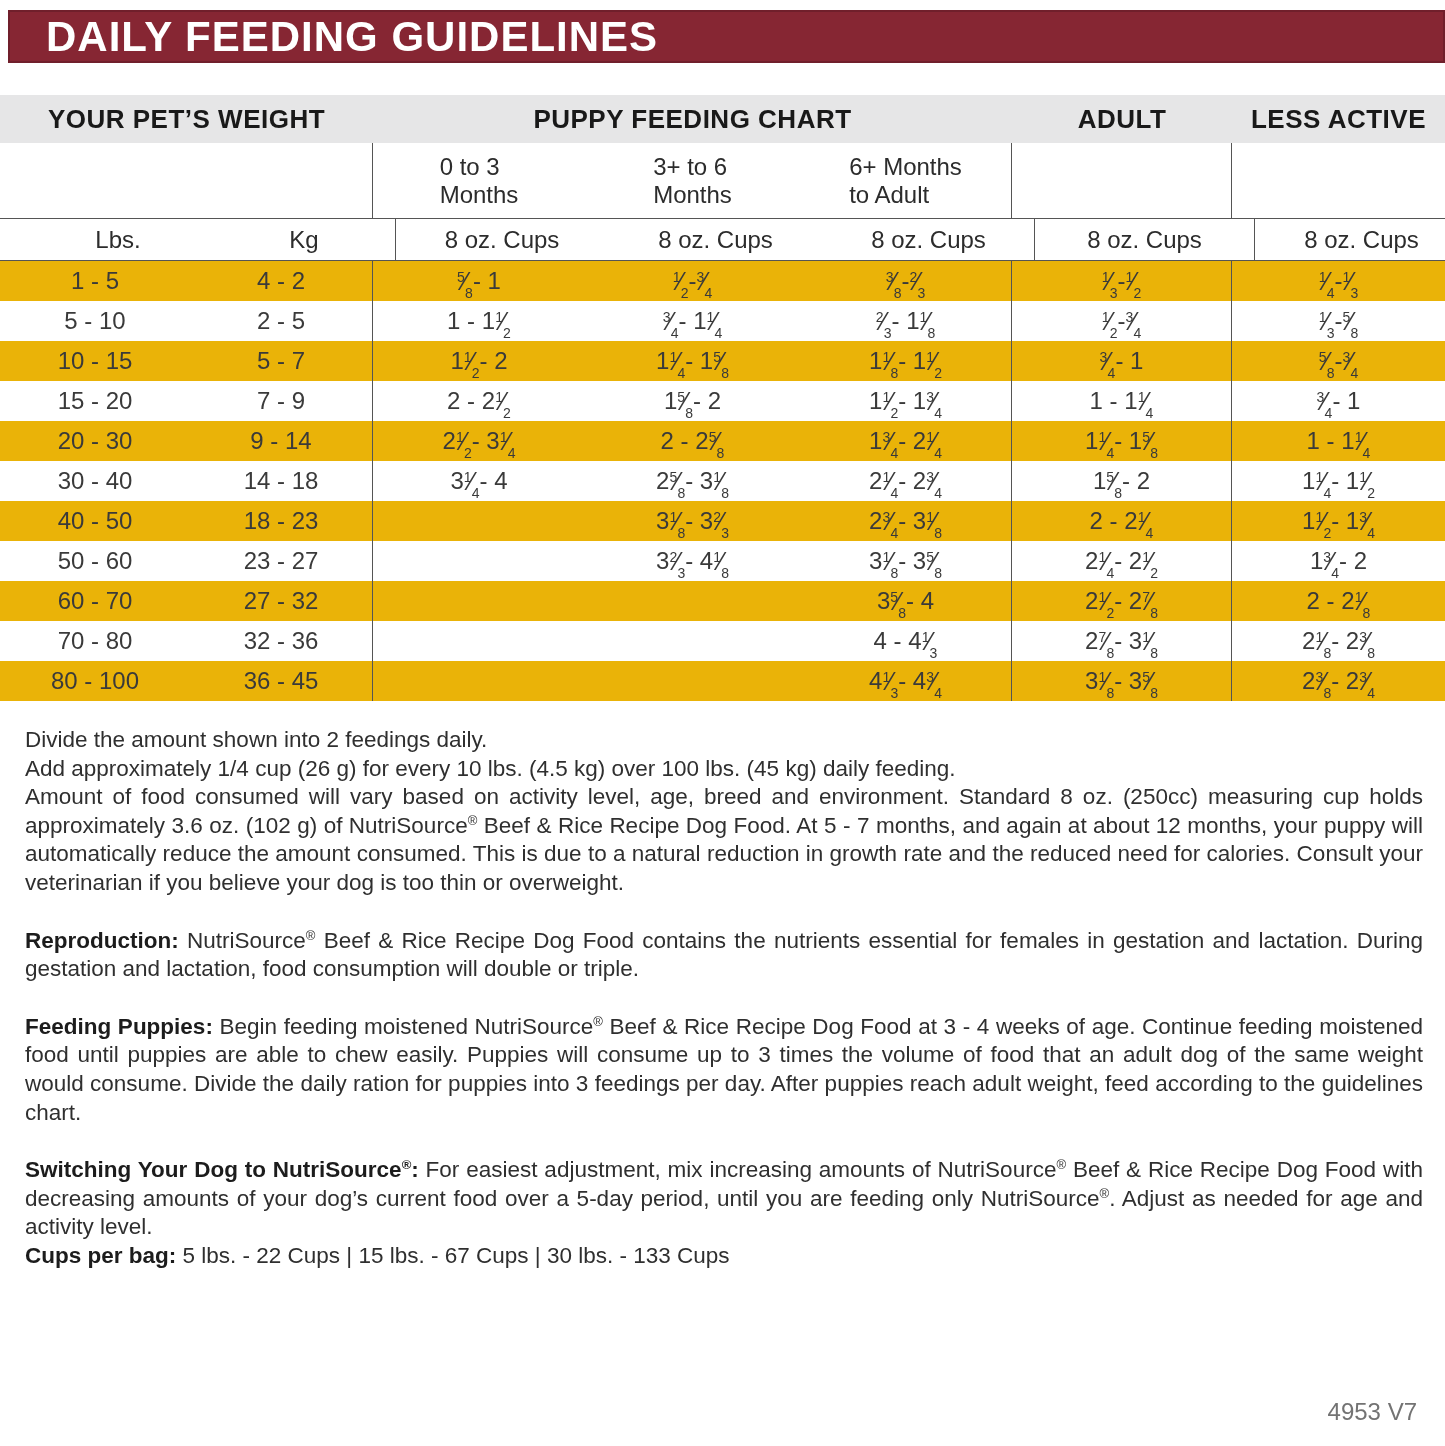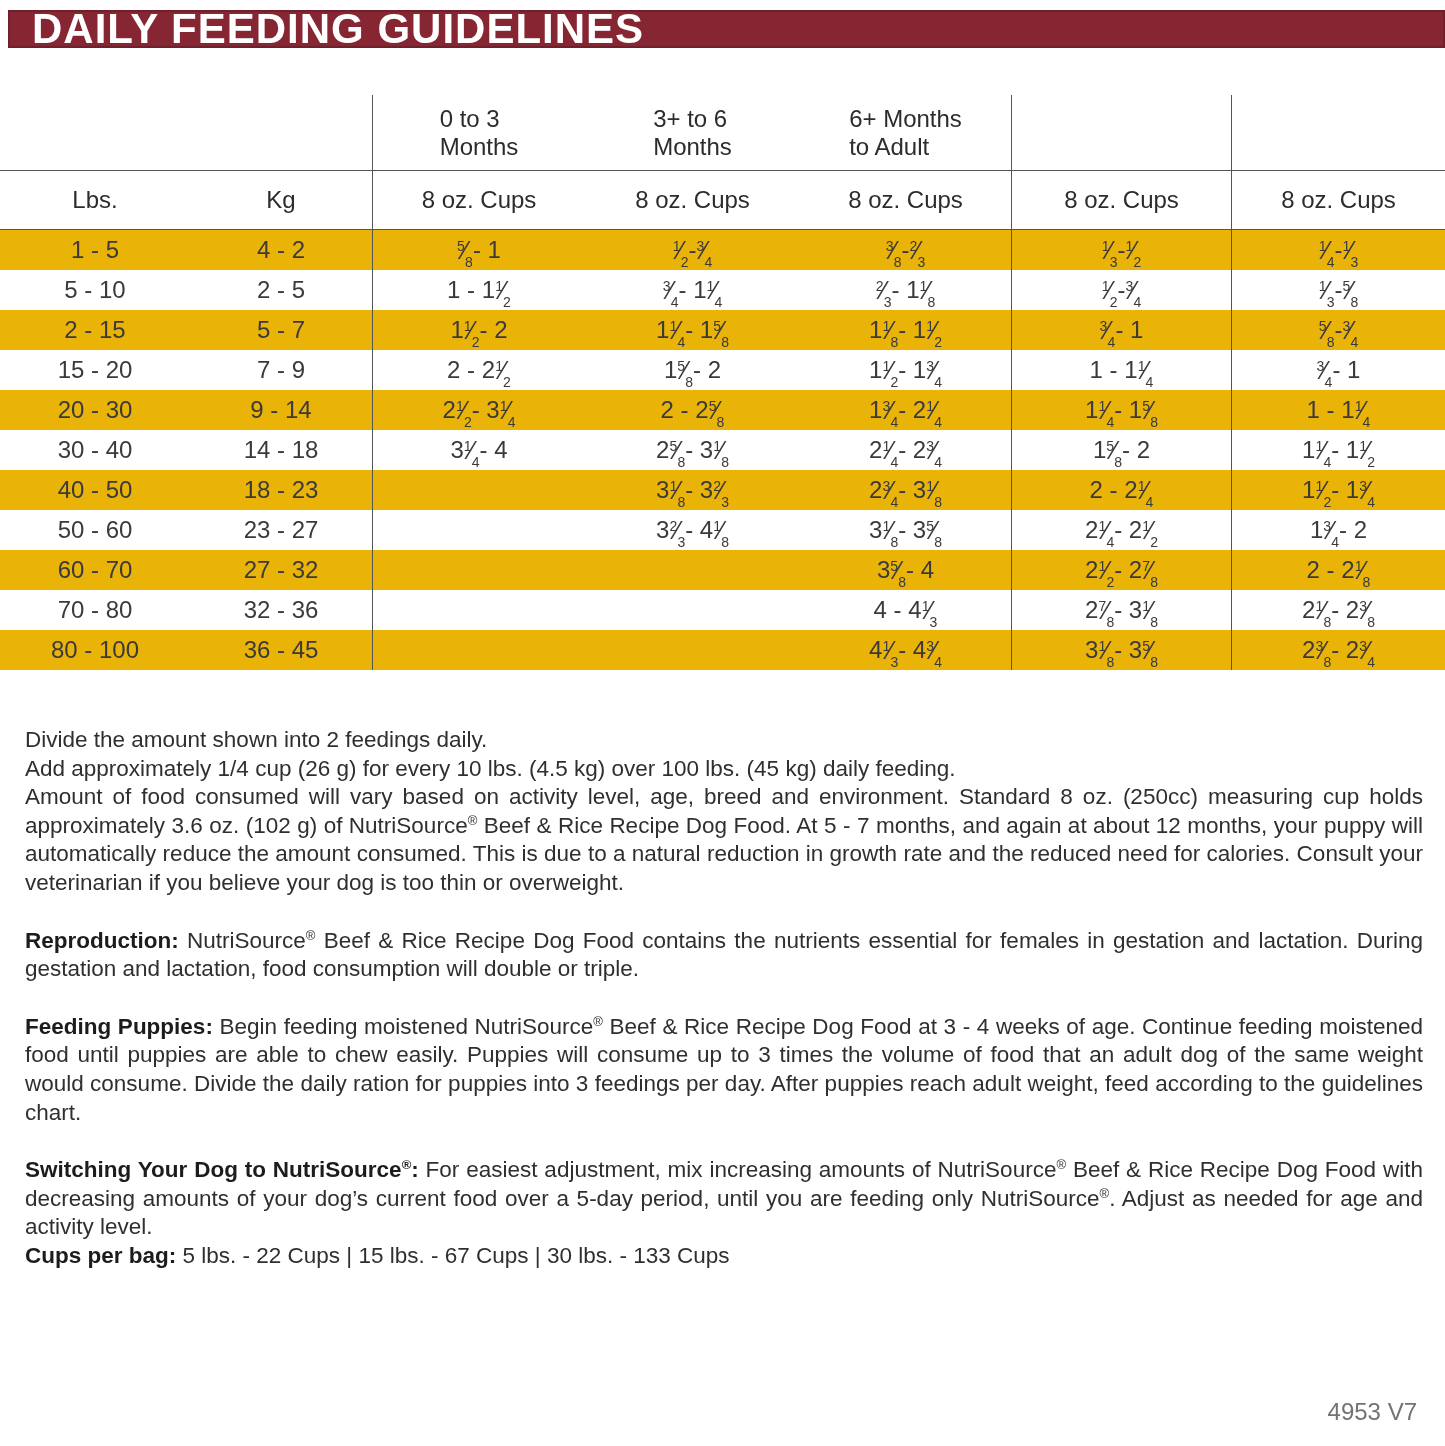--- a/index.html
+++ b/index.html
@@ -6,25 +6,25 @@
   body{
     width:1445px;height:1446px;
     background:#ffffff;
     font-family:"Liberation Sans", sans-serif;
     color:#303030;
     position:relative;
     overflow:hidden;
   }
   
   .title-bar{
-    position:absolute;left:8px;top:10px;right:0;height:38px;
+    position:absolute;left:8px;top:10px;right:0;height:53px;
     border:2px solid #701f2b;
     display:flex;align-items:center;
     box-sizing:border-box;
-    padding-left:22px;
+    padding-left:36px;
   }
   .title-bar h1{
     margin:0;color:#ffffff;
     font-size:42px;font-weight:bold;letter-spacing:1px;
     line-height:1;
   }
   
   .feed-table{position:absolute;left:0;top:95px;width:1445px;}
   .grid7{display:grid;grid-template-columns:190px 183px 212px 215px 212px 220px 213px;}
   .head-row{
@@ -34,21 +34,21 @@
   .head-cell{
     text-align:center;font-weight:bold;font-size:26px;color:#191919;
     letter-spacing:0.5px;
   }
   .months-row{display:grid;grid-template-columns:373px 212px 215px 212px 220px 213px;height:75px;}
   .month-cell{
     display:flex;align-items:center;justify-content:center;
     font-size:24px;color:#2c2c2c;
     white-space:pre-line;line-height:1.15;
   }
-  .units-row{height:60px;border-top:1px solid #555;border-bottom:1px solid #555;box-sizing:border-box;}
+  .units-row{height:43px;border-top:1px solid #555;border-bottom:1px solid #555;box-sizing:border-box;padding-left:23px;}
   .unit-cell{
     display:flex;align-items:center;justify-content:center;
     font-size:24px;color:#2c2c2c;
   }
   .data-row{height:40px;}
   .data-row.odd{background:#eab308;}
   .cell{
     display:flex;align-items:center;justify-content:center;
     font-size:24px;color:#3a3a3a;
   }
@@ -76,20 +76,26 @@
 </style>
 </head>
 <body>
 
 <div class="title-bar" id="title-bar" style="background: rgb(134, 38, 51);">
   <h1>DAILY FEEDING GUIDELINES</h1>
 </div>
 
 <div class="feed-table">
 
+  <div class="head-row" id="head-row" style="background: rgb(230, 230, 231);">
+    <div class="head-cell">YOUR PET’S WEIGHT</div>
+    <div class="head-cell">PUPPY FEEDING CHART</div>
+    <div class="head-cell">ADULT</div>
+    <div class="head-cell">LESS ACTIVE</div>
+  </div>
 
   <div class="months-row">
     <div class="month-cell bR"></div>
     <div class="month-cell">0 to 3
 Months</div>
     <div class="month-cell">3+ to 6
 Months</div>
     <div class="month-cell bR">6+ Months
 to Adult</div>
     <div class="month-cell bR"></div>
@@ -119,21 +125,21 @@
       <div class="grid7 data-row">
         <div class="cell">5 - 10</div>
         <div class="cell bR">2 - 5</div>
         <div class="cell">1 - 1 <span class="frac"><sup>1</sup><span class="sl">⁄</span><sub>2</sub></span></div>
         <div class="cell"><span class="frac"><sup>3</sup><span class="sl">⁄</span><sub>4</sub></span> - 1 <span class="frac"><sup>1</sup><span class="sl">⁄</span><sub>4</sub></span></div>
         <div class="cell bR"><span class="frac"><sup>2</sup><span class="sl">⁄</span><sub>3</sub></span> - 1 <span class="frac"><sup>1</sup><span class="sl">⁄</span><sub>8</sub></span></div>
         <div class="cell bR"><span class="frac"><sup>1</sup><span class="sl">⁄</span><sub>2</sub></span> - <span class="frac"><sup>3</sup><span class="sl">⁄</span><sub>4</sub></span></div>
         <div class="cell"><span class="frac"><sup>1</sup><span class="sl">⁄</span><sub>3</sub></span> - <span class="frac"><sup>5</sup><span class="sl">⁄</span><sub>8</sub></span></div>
       </div>
       <div class="grid7 data-row odd">
-        <div class="cell">2 - 15</div>
+        <div class="cell">10 - 15</div>
         <div class="cell bR">5 - 7</div>
         <div class="cell">1 <span class="frac"><sup>1</sup><span class="sl">⁄</span><sub>2</sub></span> - 2</div>
         <div class="cell">1 <span class="frac"><sup>1</sup><span class="sl">⁄</span><sub>4</sub></span> - 1 <span class="frac"><sup>5</sup><span class="sl">⁄</span><sub>8</sub></span></div>
         <div class="cell bR">1 <span class="frac"><sup>1</sup><span class="sl">⁄</span><sub>8</sub></span> - 1 <span class="frac"><sup>1</sup><span class="sl">⁄</span><sub>2</sub></span></div>
         <div class="cell bR"><span class="frac"><sup>3</sup><span class="sl">⁄</span><sub>4</sub></span> - 1</div>
         <div class="cell"><span class="frac"><sup>5</sup><span class="sl">⁄</span><sub>8</sub></span> - <span class="frac"><sup>3</sup><span class="sl">⁄</span><sub>4</sub></span></div>
       </div>
       <div class="grid7 data-row">
         <div class="cell">15 - 20</div>
         <div class="cell bR">7 - 9</div>

